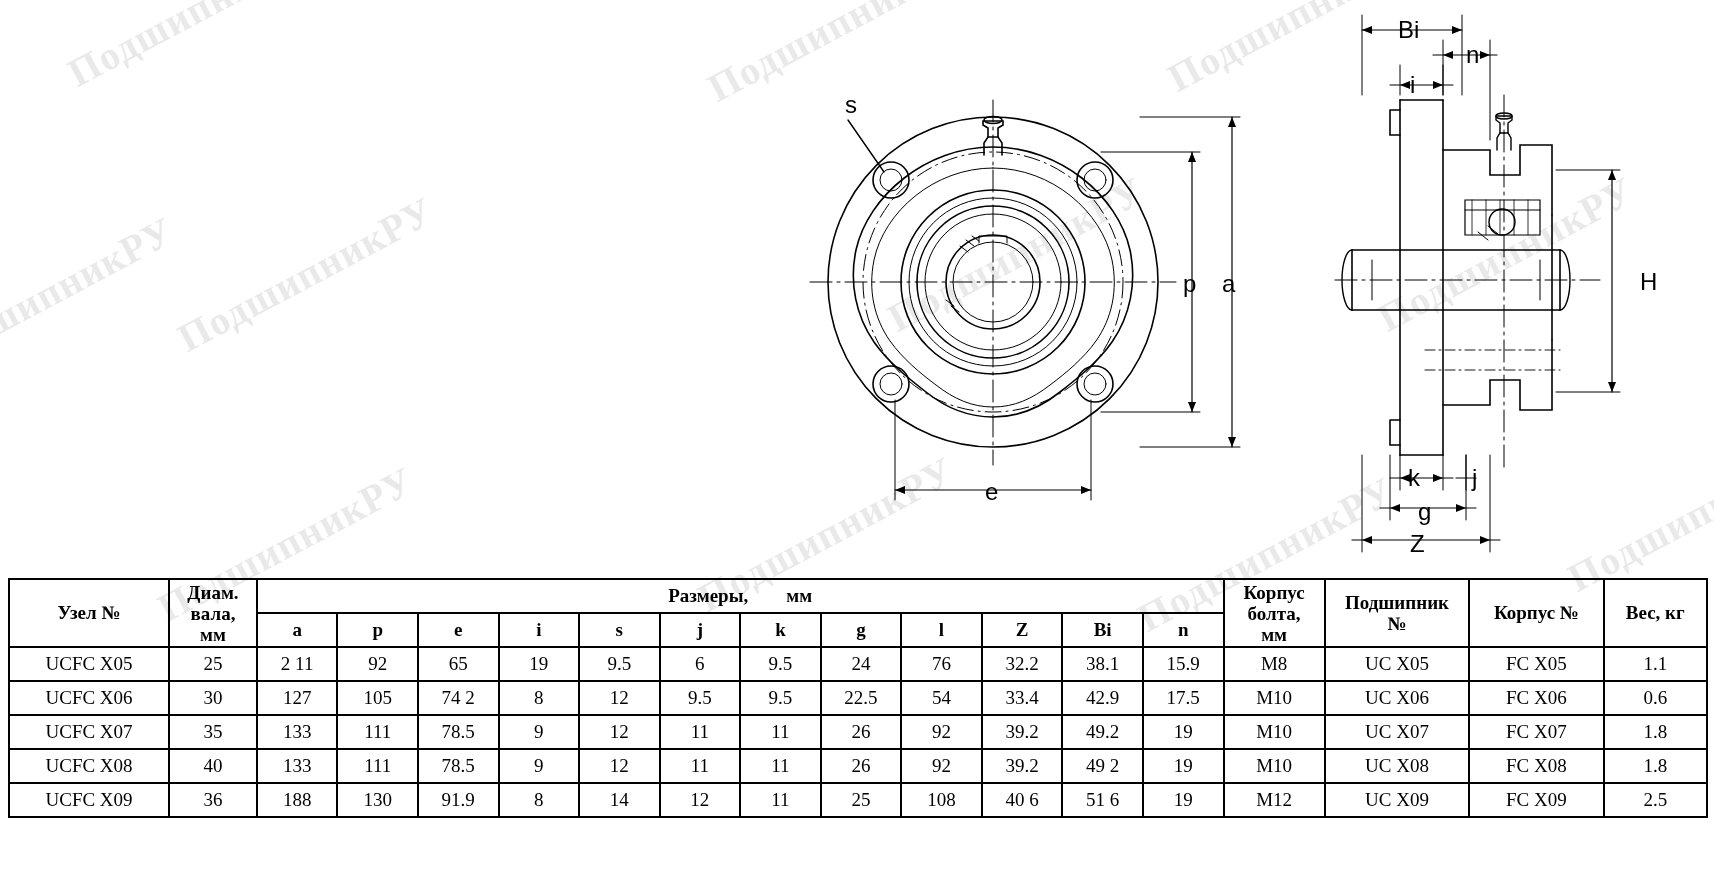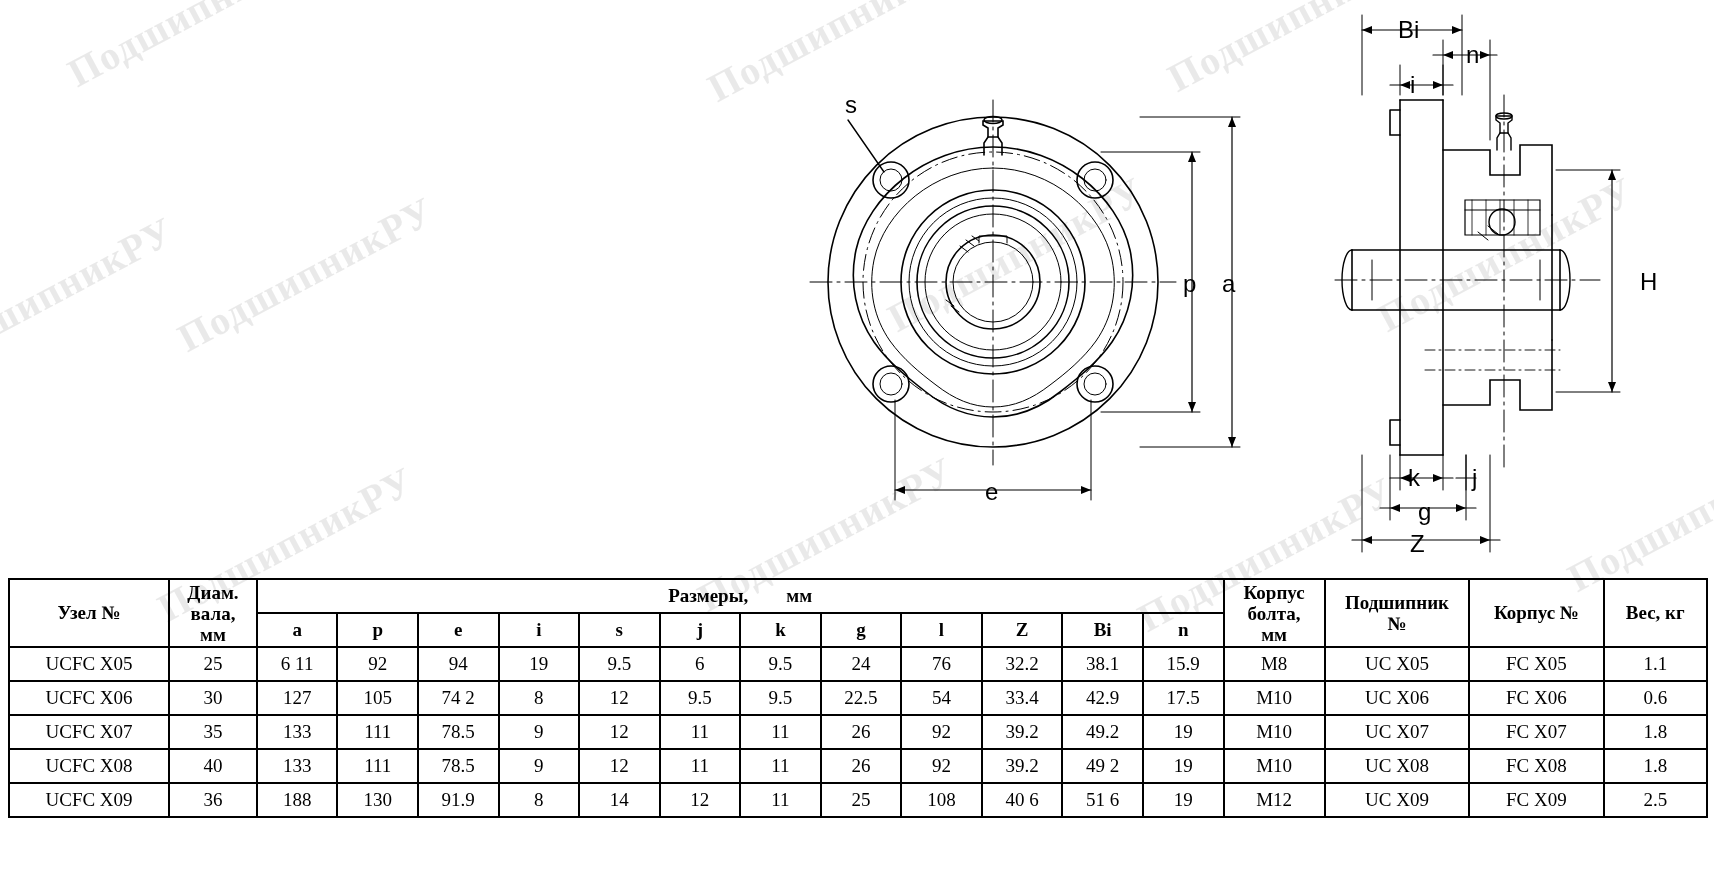--- a/index.html
+++ b/index.html
@@ -342,23 +342,23 @@
         <th class="hdr-small">l</th>
         <th class="hdr-small">Z</th>
         <th class="hdr-small">Bi</th>
         <th class="hdr-small">n</th>
       </tr>
     </thead>
     <tbody>
       <tr>
         <td class="row-cell">UCFC X05</td>
         <td class="row-cell">25</td>
-        <td class="row-cell">6 11</td>
+        <td class="row-cell">2 11</td>
         <td class="row-cell">92</td>
-        <td class="row-cell">94</td>
+        <td class="row-cell">65</td>
         <td class="row-cell">19</td>
         <td class="row-cell">9.5</td>
         <td class="row-cell">6</td>
         <td class="row-cell">9.5</td>
         <td class="row-cell">24</td>
         <td class="row-cell">76</td>
         <td class="row-cell">32.2</td>
         <td class="row-cell">38.1</td>
         <td class="row-cell">15.9</td>
         <td class="row-cell">M8</td>

